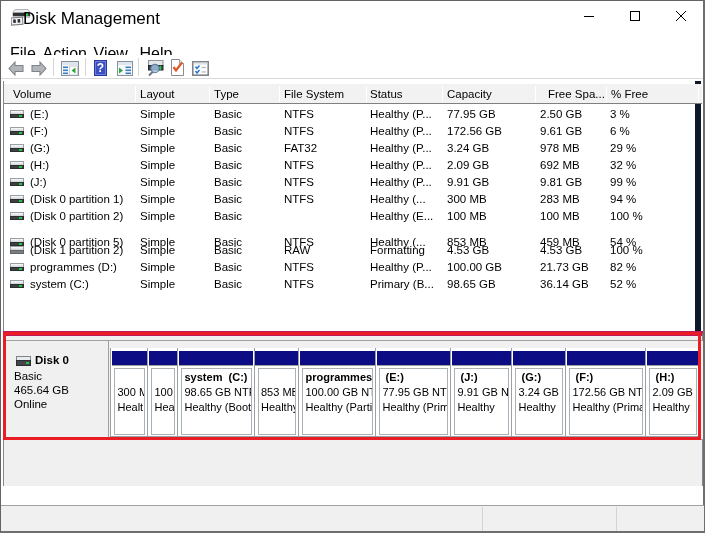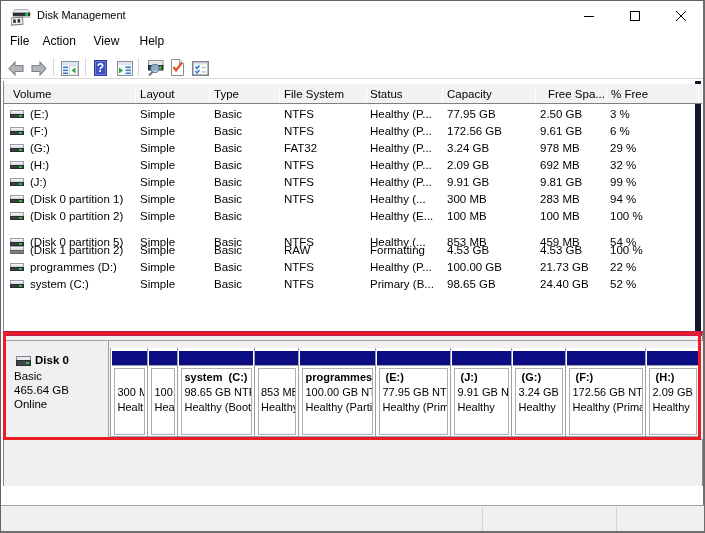--- a/index.html
+++ b/index.html
@@ -1,25 +1,25 @@
 <!DOCTYPE html>
 <html><head>
 <meta charset="utf-8">
 <style>
 *{margin:0;padding:0;box-sizing:border-box}
 html,body{width:705px;height:533px;overflow:hidden;font-family:"Liberation Sans",sans-serif;background:#fff}
 .abs{position:absolute}
 .win{position:absolute;left:0;top:0;width:705px;height:533px;background:#fff;border:1px solid #636363;border-right:2px solid #6e6e6e;border-bottom:2px solid #6e6e6e}
 
 .titlebar{position:absolute;left:0;top:0;width:702px;height:30px;background:#fff}
-.title-text{position:absolute;left:36px;top:8px;font-size:11px;color:#000}
+.title-text{position:absolute;left:22px;top:8px;font-size:17px;color:#000}
 .capbtn{position:absolute;top:0;width:46px;height:30px}
 
 .menubar{position:absolute;left:0;top:30px;width:702px;height:24px;background:#fff}
-.menubar span{position:absolute;top:3px;font-size:12px;color:#000}
+.menubar span{position:absolute;top:14px;font-size:16px;color:#000}
 
 .toolbar{position:absolute;left:0;top:54px;width:702px;height:24px;background:#fff;border-bottom:1px solid #d8d8d8}
 .tsep{position:absolute;top:3px;width:1px;height:18px;background:#d6d6d6}
 
 .listpane{position:absolute;left:2px;top:80px;width:698px;height:250px;background:#fff;border-left:1px solid #828790;border-right:6px solid #0f172a}
 .hdr{position:absolute;left:0px;top:3px;width:698px;height:20px;background:#f2f2f2;border-bottom:1px solid #808080}
 .hdr .hsep{position:absolute;top:2px;width:1px;height:16px;background:#d8d8d8;border-left:1px solid #fff}
 .hdr span{position:absolute;top:4px;font-size:11.5px;color:#000;white-space:nowrap}
 .rows{position:absolute;left:0;top:25px;width:698px}
 .row{position:absolute;left:0;width:698px;height:17px}
@@ -298,35 +298,35 @@
             <div class="bot"></div>
             <div class="led"></div>
           </div>
           <span style="left:26px">programmes (D:)</span>
           <span style="left:136px">Simple</span>
           <span style="left:210px">Basic</span>
           <span style="left:280px">NTFS</span>
           <span style="left:366px">Healthy (P...</span>
           <span style="left:443px">100.00 GB</span>
           <span style="left:536px">21.73 GB</span>
-          <span style="left:606px">22 %</span>
+          <span style="left:606px">82 %</span>
         </div>
         <div class="row" style="top:170px">
           <div class="dicon">
             <div class="top"></div>
             <div class="bot"></div>
             <div class="led"></div>
           </div>
           <span style="left:26px">system (C:)</span>
           <span style="left:136px">Simple</span>
           <span style="left:210px">Basic</span>
           <span style="left:280px">NTFS</span>
           <span style="left:366px">Primary (B...</span>
           <span style="left:443px">98.65 GB</span>
-          <span style="left:536px">24.40 GB</span>
+          <span style="left:536px">36.14 GB</span>
           <span style="left:606px">52 %</span>
         </div>
       </div>
   </div>
 
   <div class="bottompane">
     <div class="band">
       <div class="dpanel">
         <svg class="abs" style="left:11px;top:15px" width="15" height="10" viewBox="0 0 15 10">
           <rect x="0.5" y="0.5" width="14" height="4" fill="#e8eaed" stroke="#7e848a"></rect>

